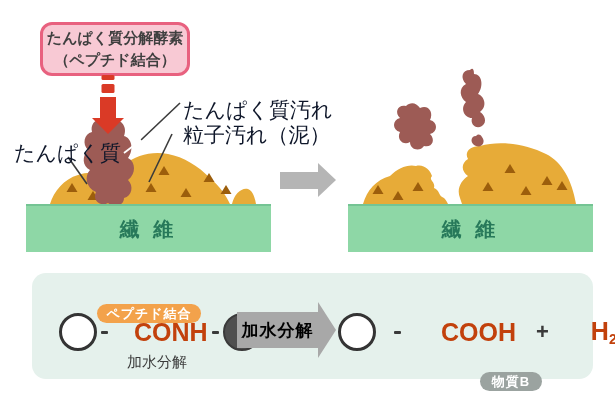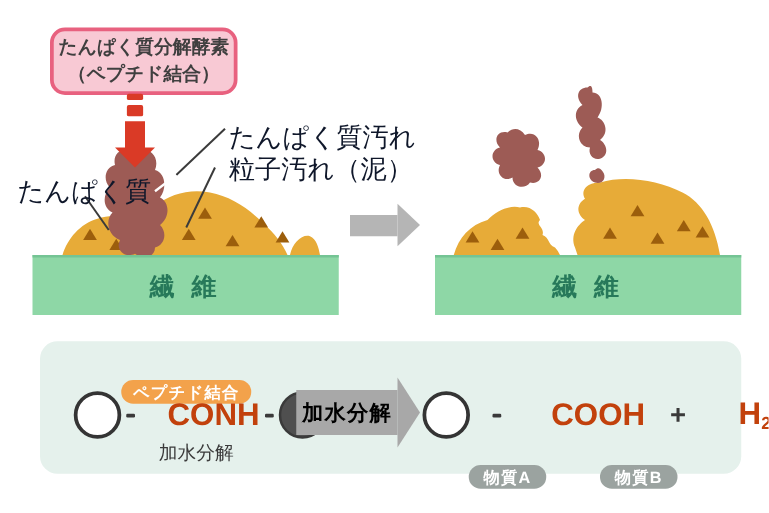--- a/index.html
+++ b/index.html
@@ -182,17 +182,16 @@
     <div class="mol mol-right">
       <span class="circle circle-white"></span>
       <span class="bond"></span>
       <span class="formula">COOH</span>
       <span class="plus">+</span>
       <span class="formula"><span>H</span><span class="sub2">2</span><span>N</span></span>
       <span class="bond"></span>
       <span class="circle circle-dark"></span>
     </div>
 
-    <div class="pill pill-a">物質A</div>
     <div class="pill pill-b">物質B</div>
   </div>
 
 </div>
 
 </body></html>

